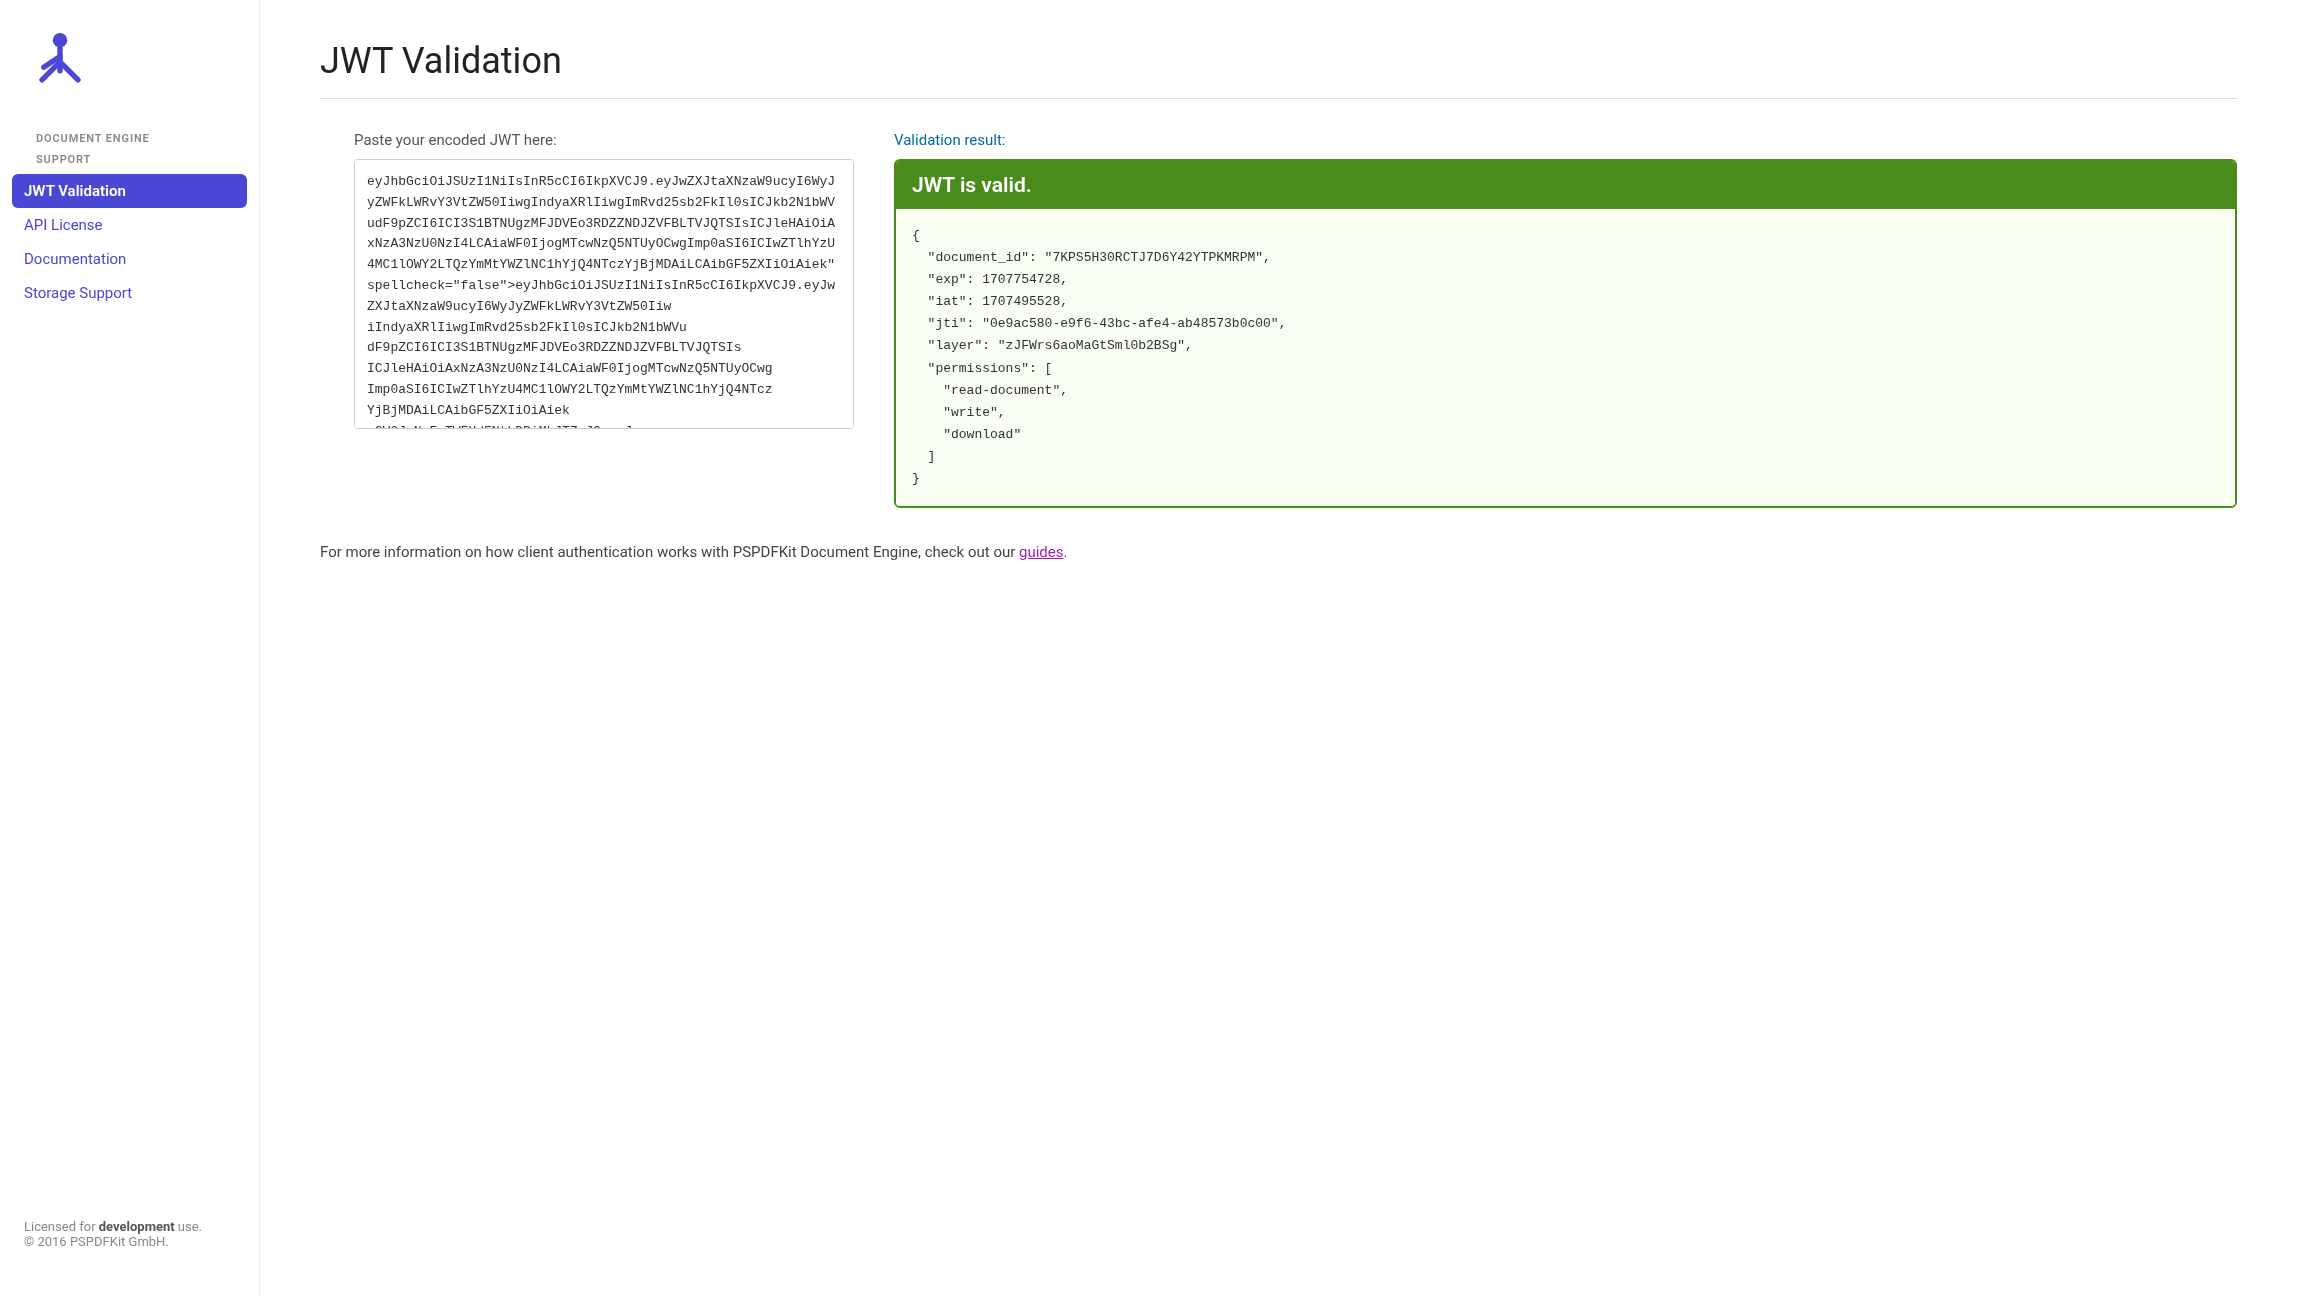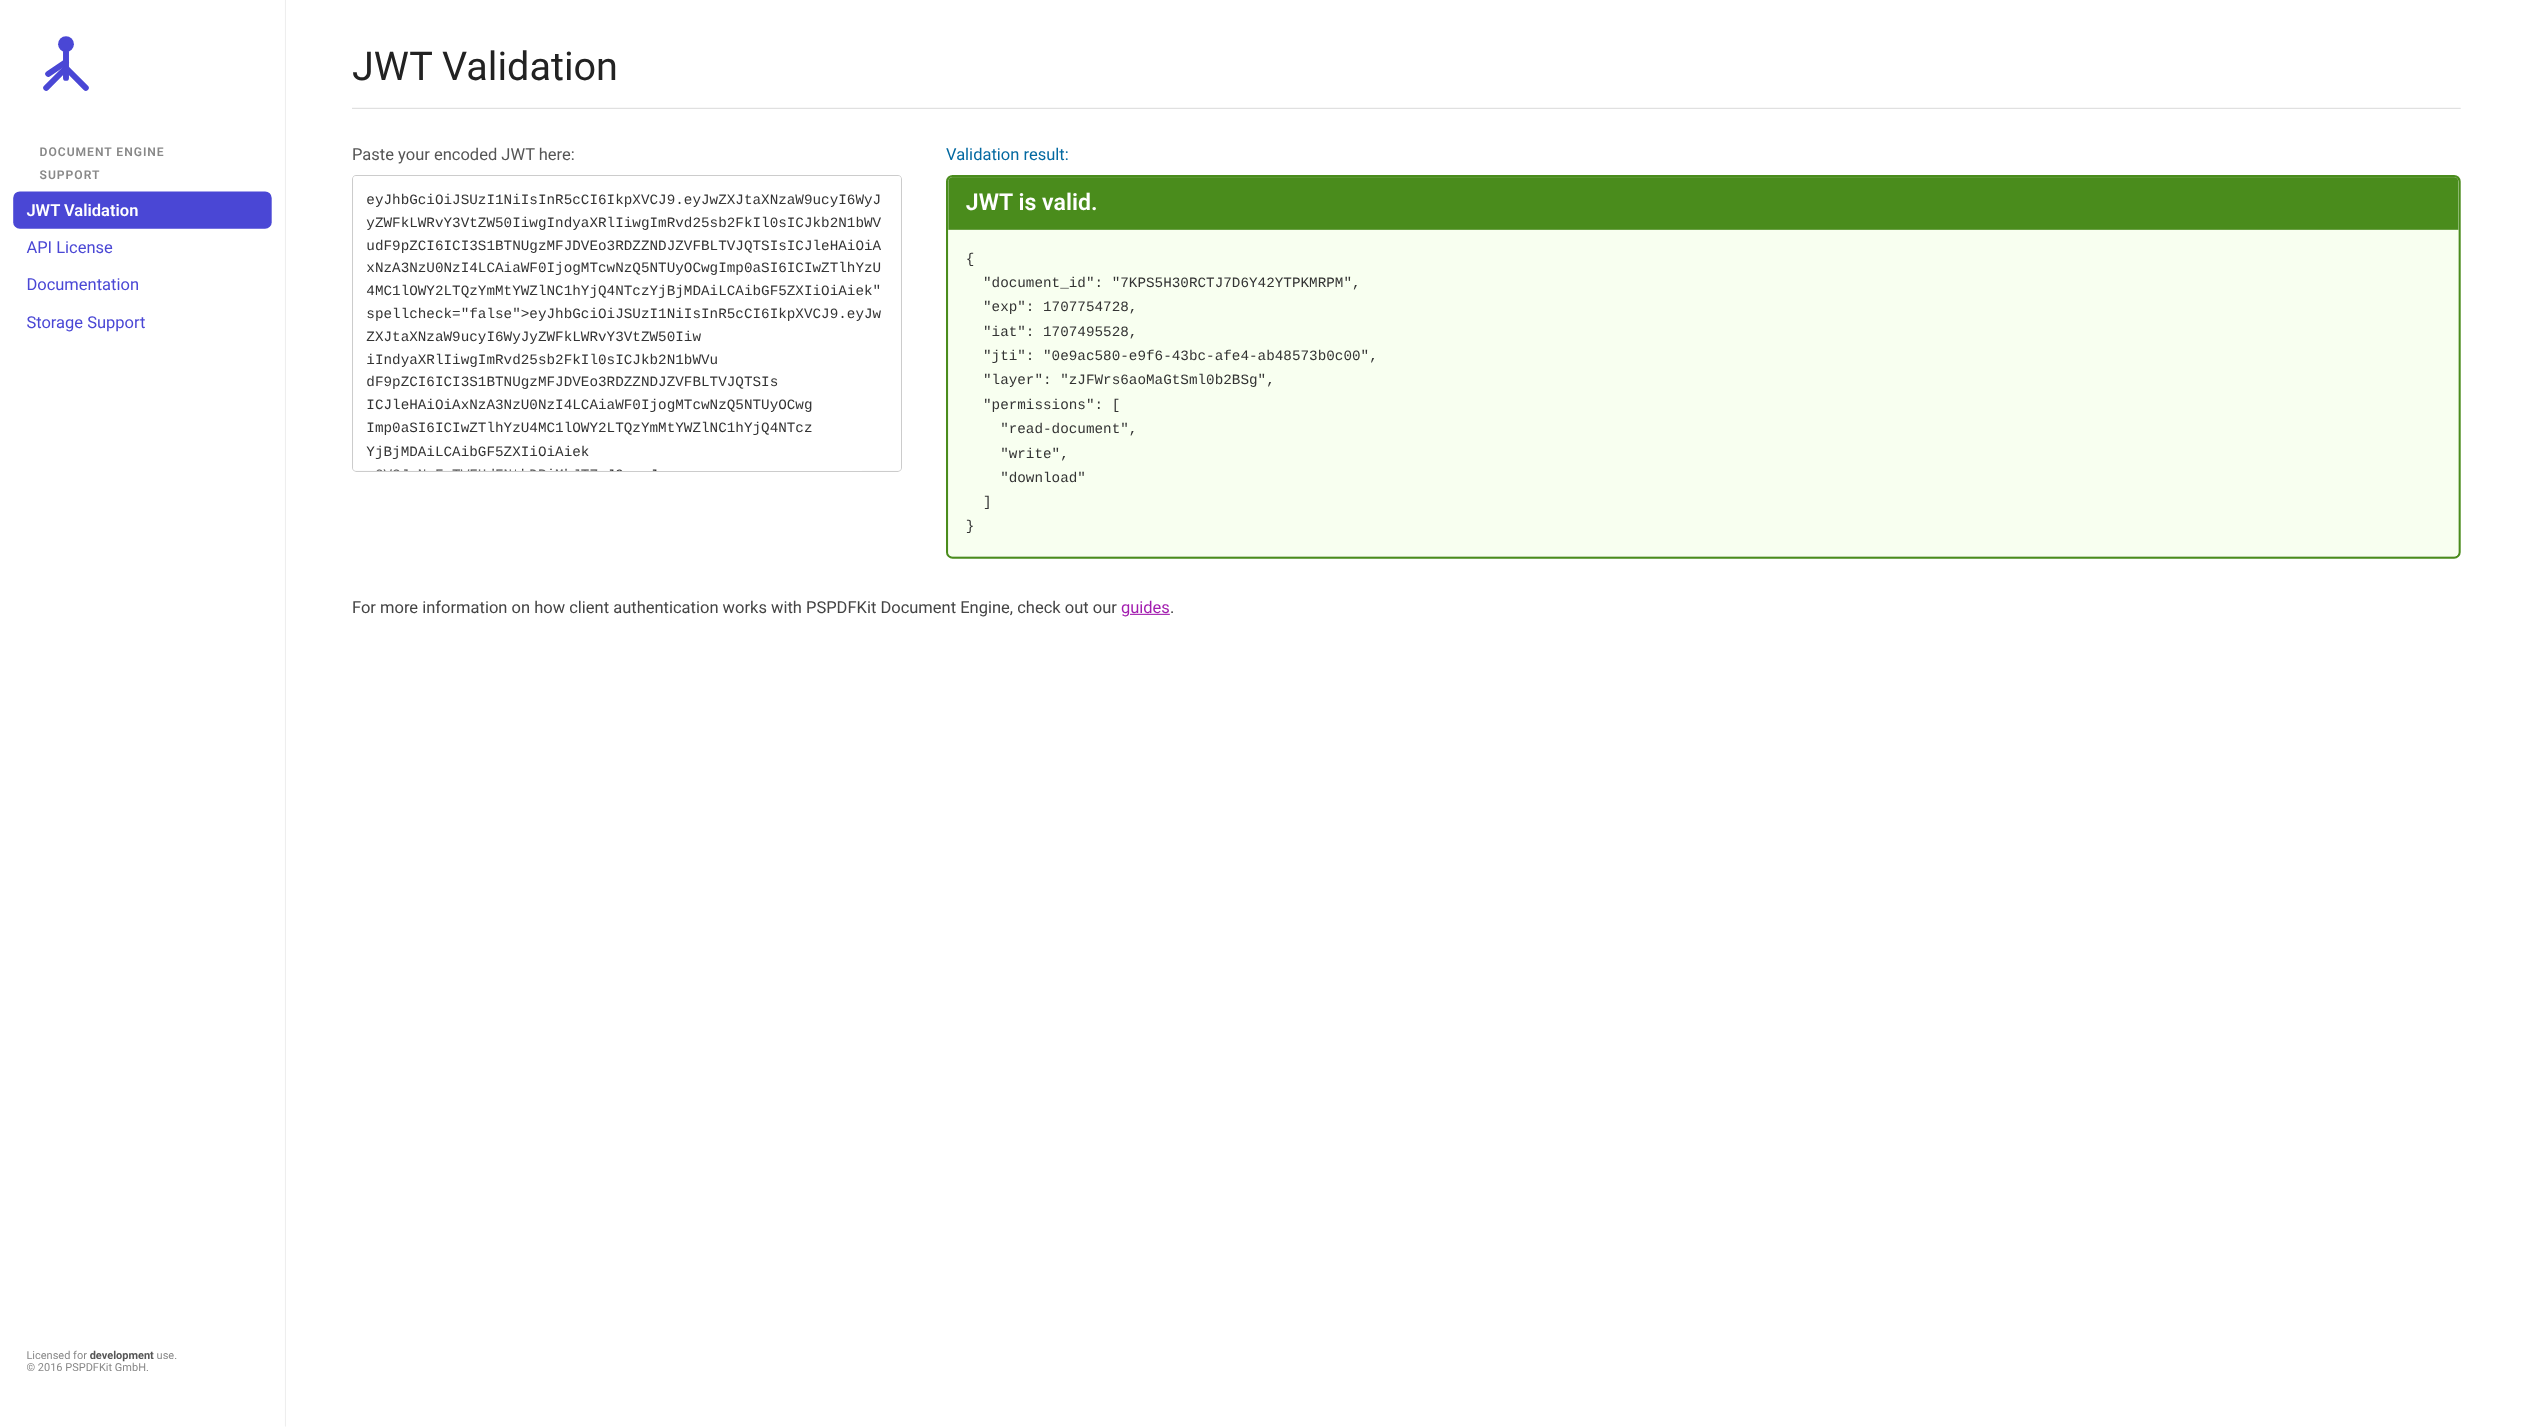--- a/index.html
+++ b/index.html
@@ -64,21 +64,21 @@
       color: #fff;
       font-weight: 600;
       border-radius: 6px;
       margin: 0 12px;
       padding: 8px 12px;
     }
 
     .sidebar-footer {
       margin-top: auto;
       padding: 24px;
-      font-size: 10px;
+      font-size: 13px;
       color: #888;
     }
 
     .sidebar-footer strong {
       font-weight: 700;
       color: #555;
     }
 
     
     .main-content {
@@ -104,20 +104,21 @@
     .jwt-layout {
       display: flex;
       gap: 40px;
       align-items: flex-start;
       margin-bottom: 32px;
     }
 
     .jwt-input-section {
       flex: 1;
       max-width: 500px;
+      margin-left: 34px;
     }
 
     .jwt-input-label {
       font-size: 15px;
       color: #555;
       margin-bottom: 10px;
     }
 
     .jwt-textarea {
       width: 100%;

